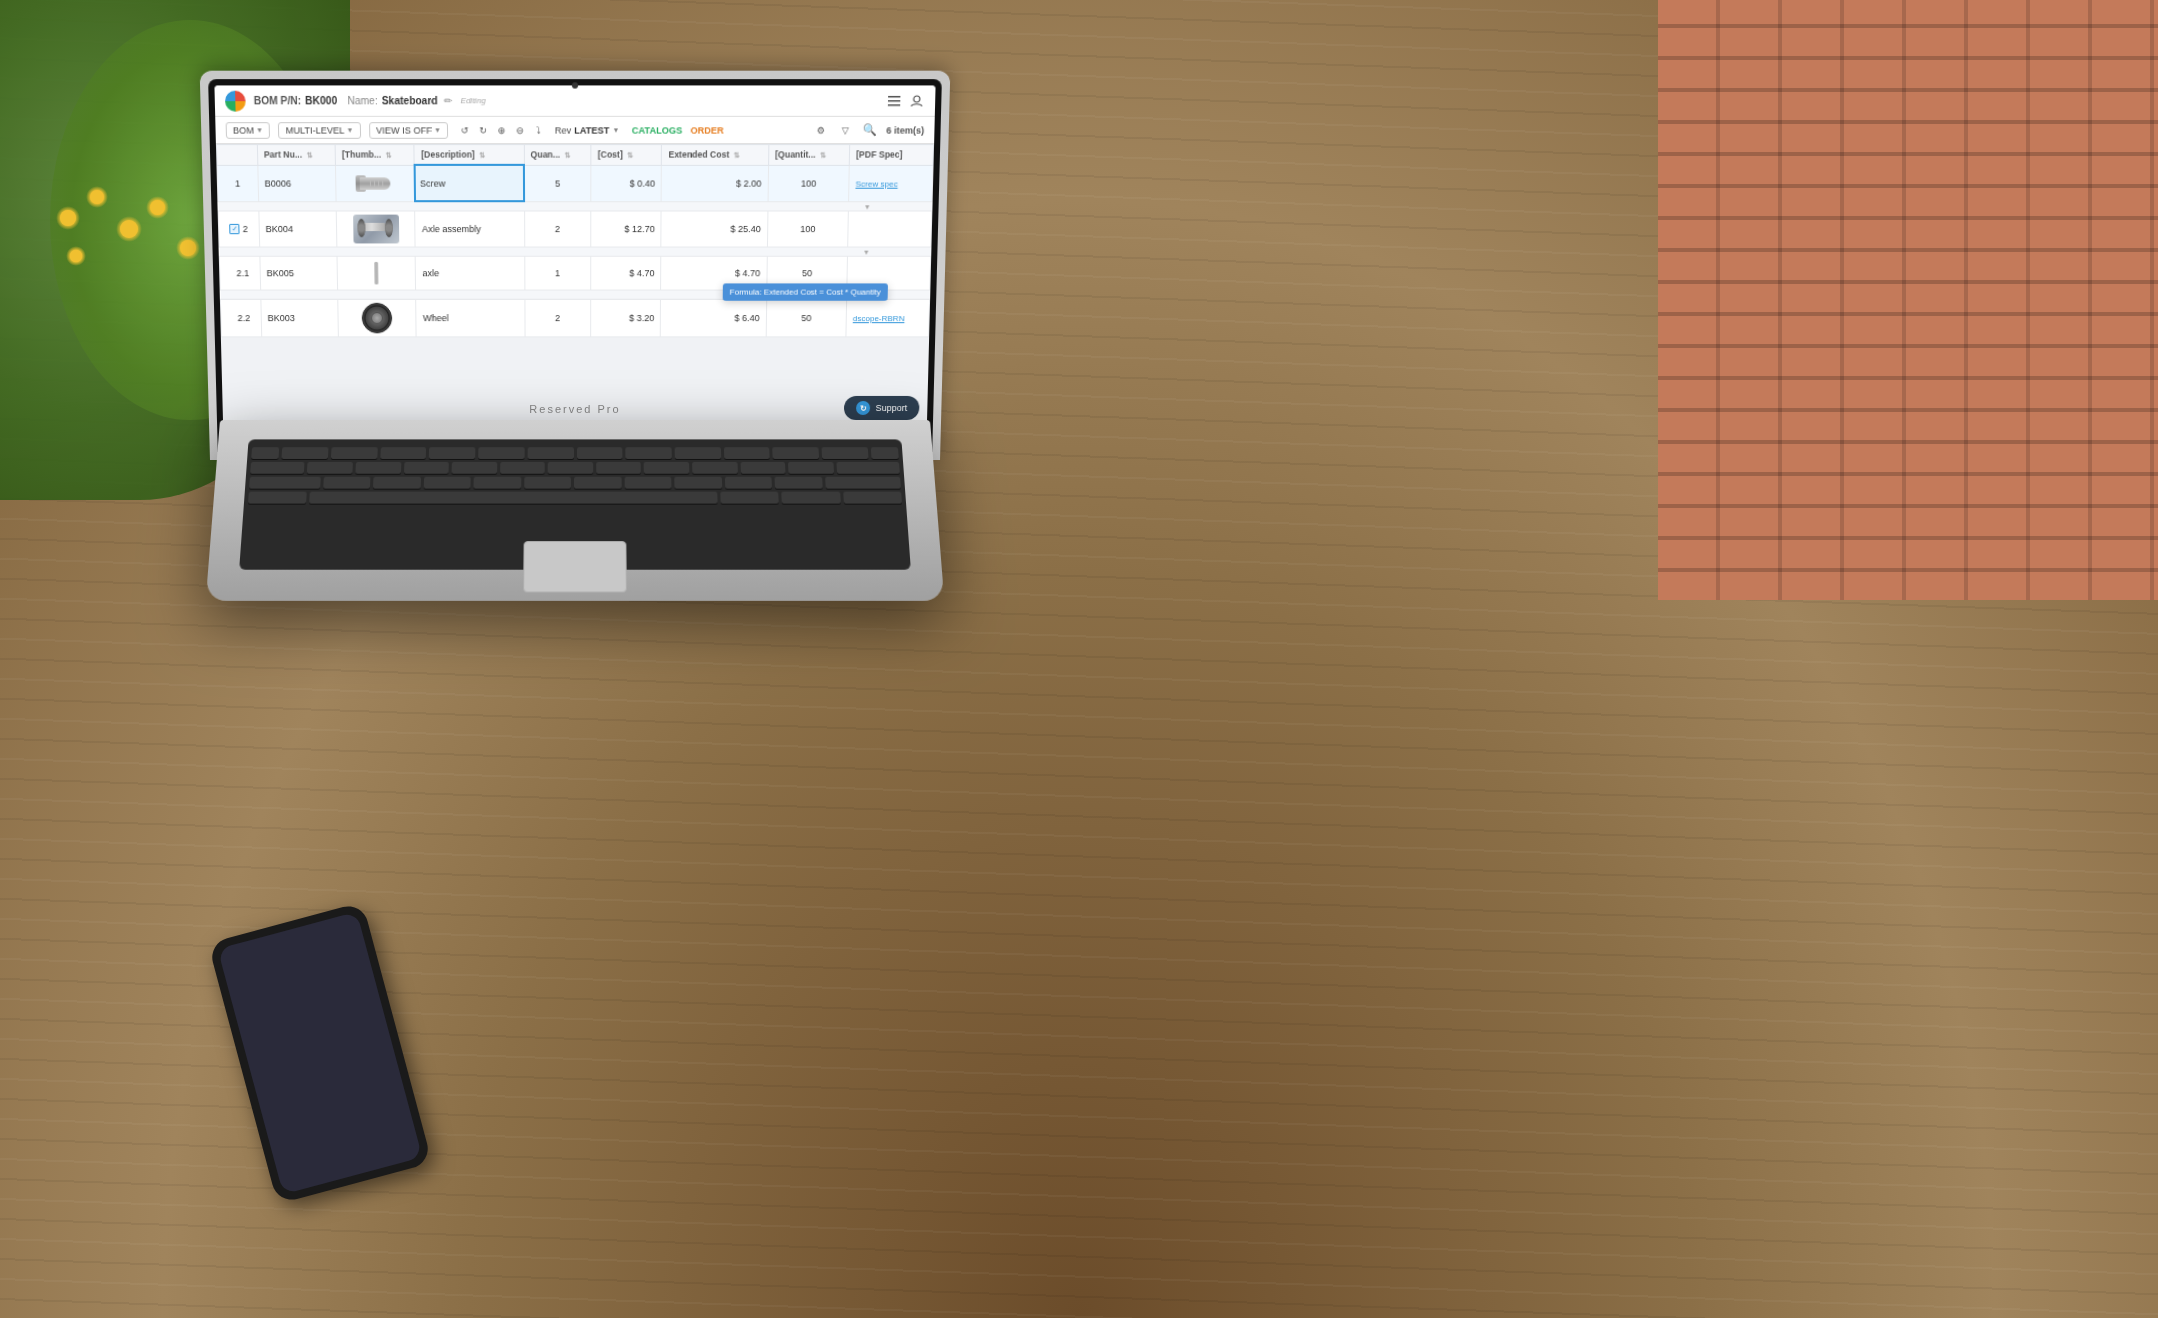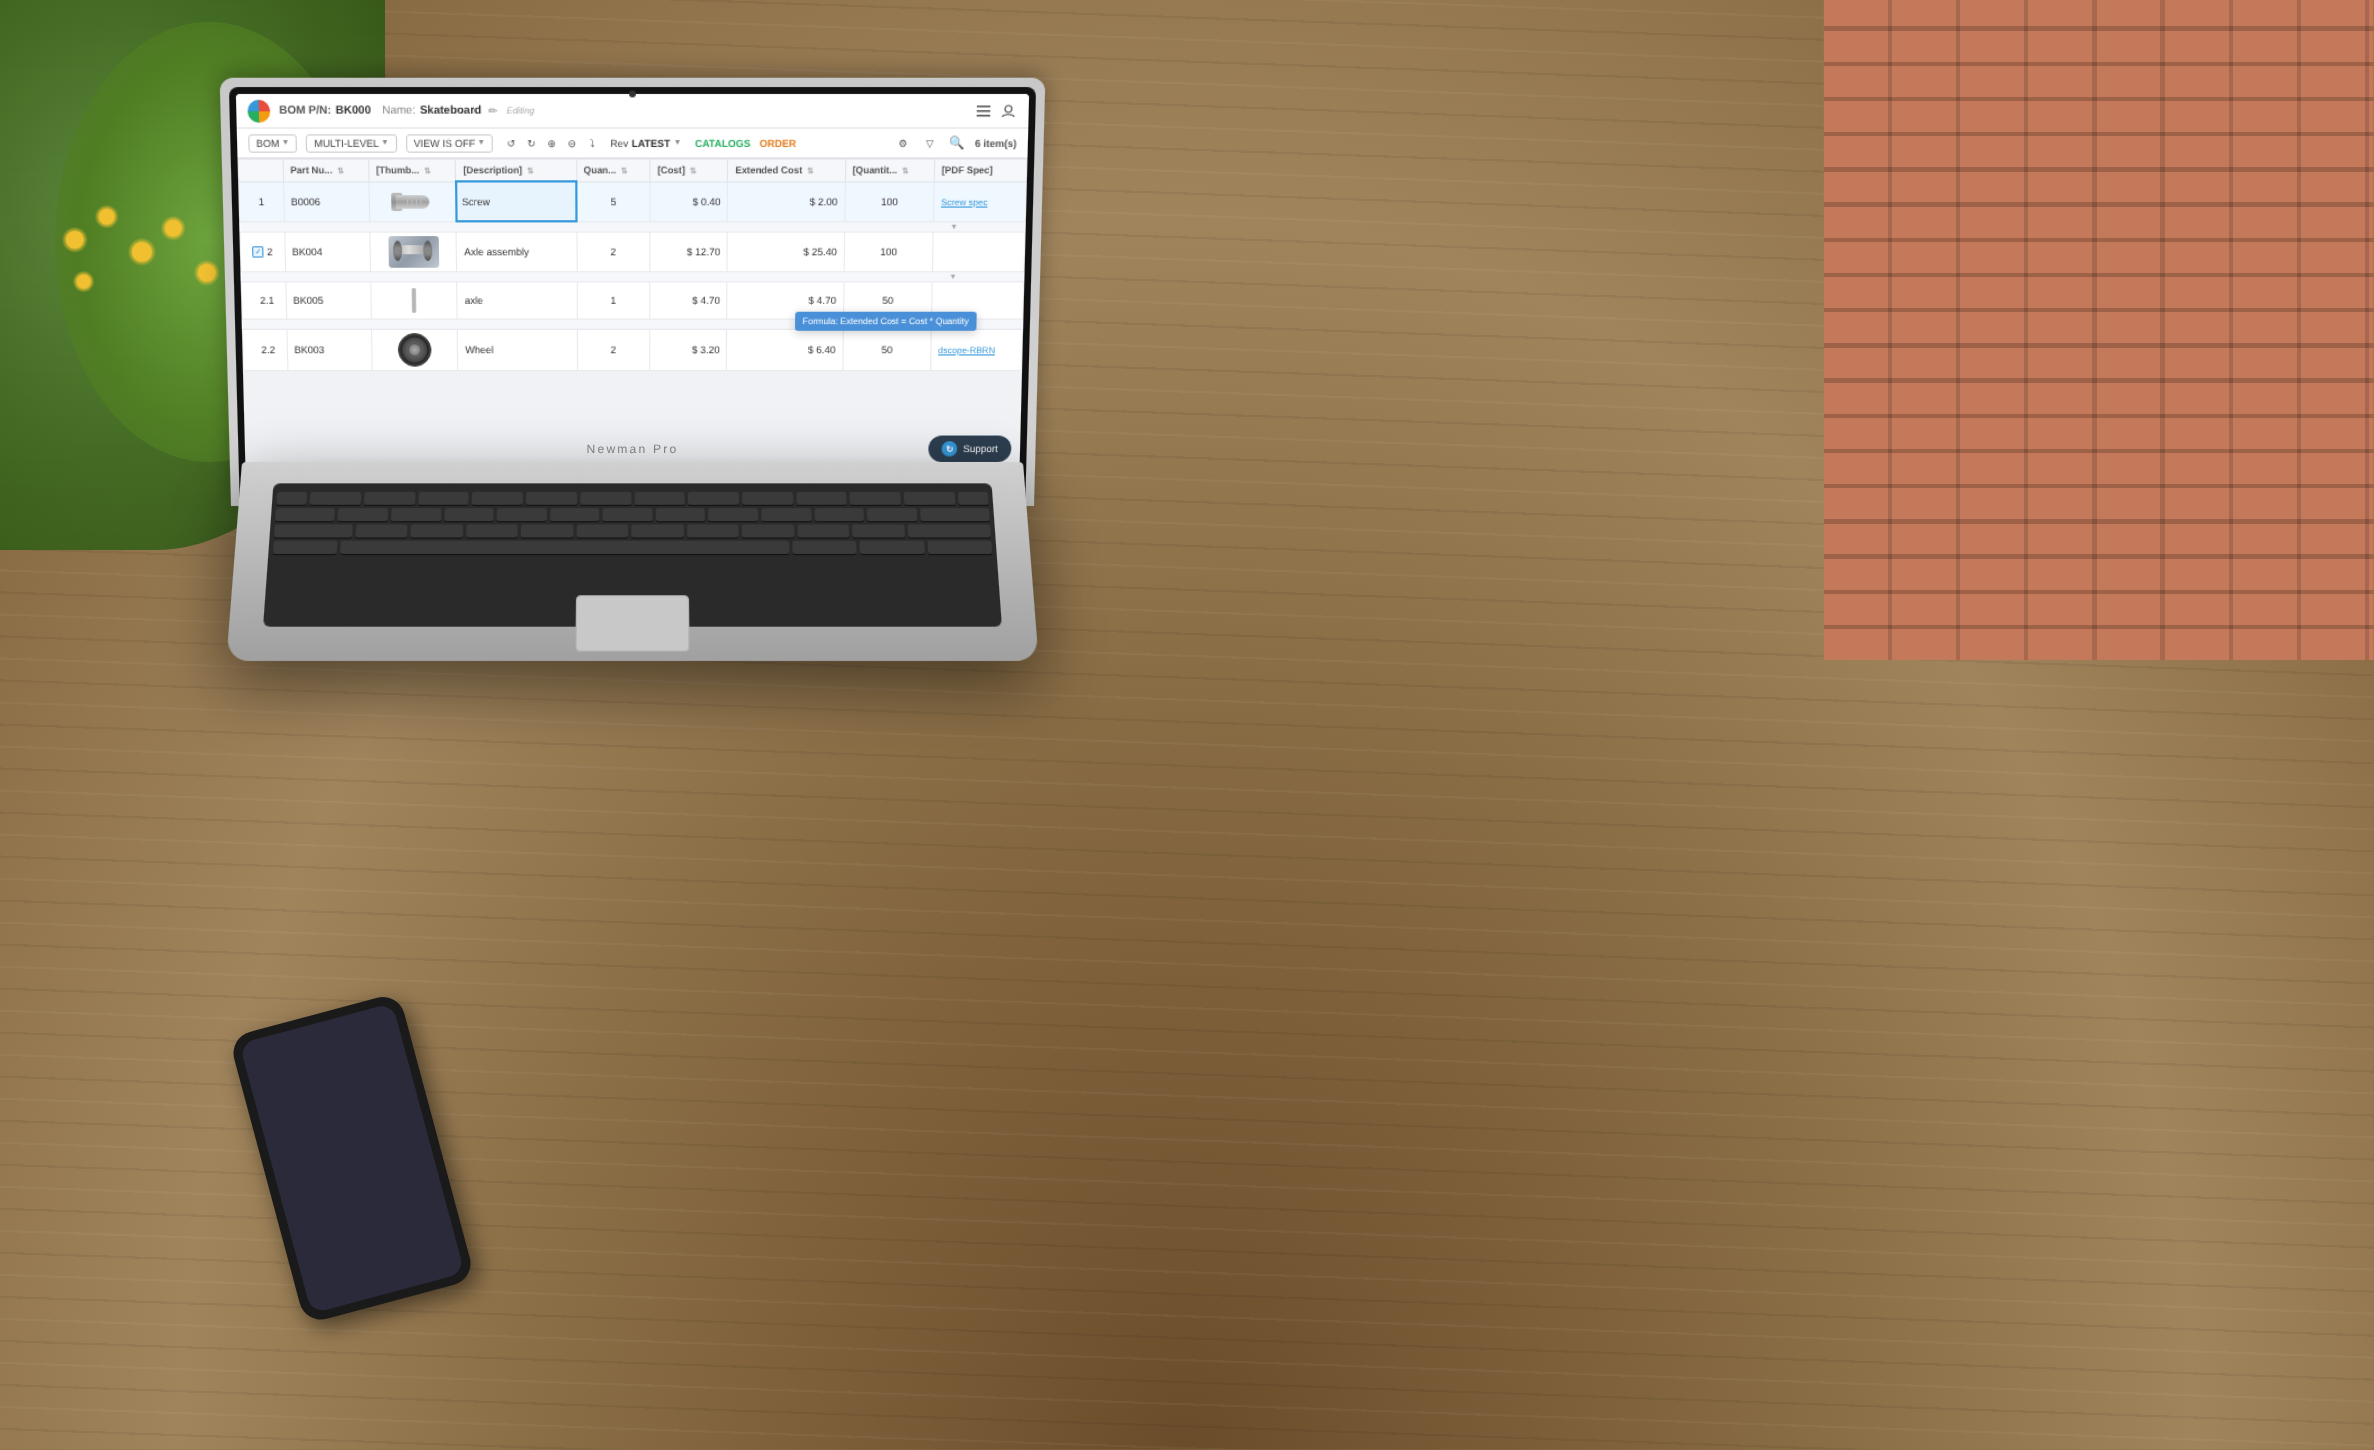--- a/index.html
+++ b/index.html
@@ -905,21 +905,21 @@
             <span>&amp;</span>
             <span class="footer-link">Privacy</span>
             <span>Version: -build-14324</span>
           </div>
 
         </div>
       </div>
     </div>
   </div>
 
-  <div class="macbook-label">Newman Pro</div>
+  <div class="macbook-label">Reserved Pro</div>
 
   <div class="laptop-base">
     <div class="keyboard-area">
       <div style="padding-top:8px;">
         <div class="keyboard-row">
           <div class="key" style="flex:0.6;"></div>
           <div class="key"></div>
             <div class="key"></div>
             <div class="key"></div>
           <div class="key"></div>

